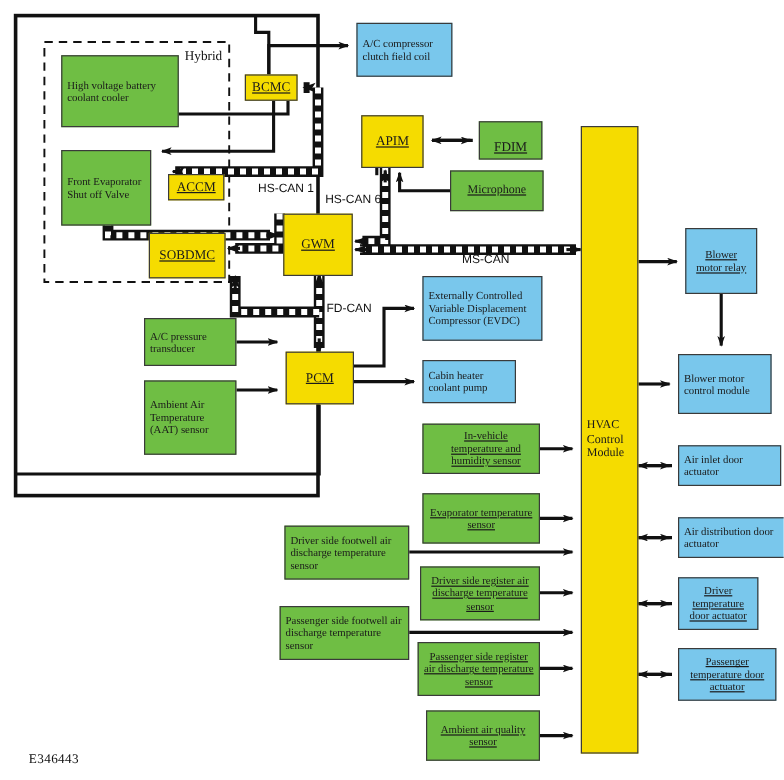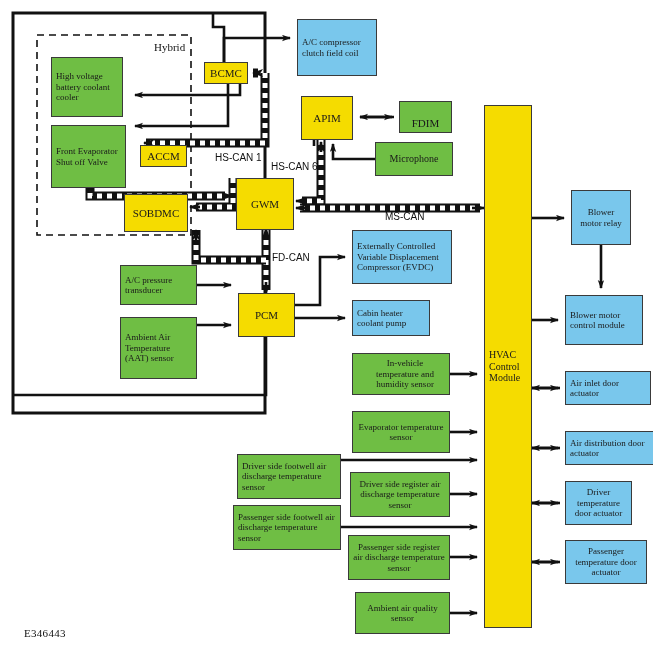--- a/index.html
+++ b/index.html
@@ -8,21 +8,21 @@
   #stage{position:absolute;left:0;top:0;width:653px;height:650px;}
   svg{position:absolute;left:0;top:0;}
   .node{position:absolute;box-sizing:border-box;border:1.5px solid #3a3a3a;
         display:flex;align-items:center;justify-content:flex-start;
         padding:2px 4px;line-height:1.15;color:#1a1a1a;
         font-family:"Liberation Serif","DejaVu Serif",serif;}
   .node span{display:block;width:100%;}
   .c-yellow{background:#F5DC00;}
   .c-green{background:#6FBE44;}
   .c-blue{background:#79C7EC;}
-  .ctr{justify-content:center;text-align:center;}
+  .ctr{justify-content:center;text-align:center;text-decoration:underline;}
   .lbl{position:absolute;font-family:"Liberation Sans","DejaVu Sans",sans-serif;
        font-size:10px;color:#111;white-space:nowrap;}
   .slbl{position:absolute;font-family:"Liberation Serif","DejaVu Serif",serif;
         font-size:11px;color:#111;white-space:nowrap;}
   .idcode{position:absolute;font-family:"Liberation Serif","DejaVu Serif",serif;
           font-size:11px;color:#111;letter-spacing:.3px;}
 </style>
 </head>
 <body>
 
@@ -145,39 +145,39 @@
 
       <path d="M532,503 L558,503" marker-end="url(#ah)"></path>
       <path d="M560,503 L532,503" marker-end="url(#ah)"></path>
 
       <path d="M532,562 L558,562" marker-end="url(#ah)"></path>
       <path d="M560,562 L532,562" marker-end="url(#ah)"></path>
     </g>
   </svg>
 
   <div id="nodes">
-      <div class="node c-green" style="left: 51px; top: 57px; width: 72px; height: 60px; font-size: 9px;">
+      <div class="node c-green" style="left: 51px; top: 46px; width: 98px; height: 60px; font-size: 9px;">
         <span>High voltage battery coolant cooler</span>
       </div>
       <div class="node c-green" style="left: 51px; top: 125px; width: 75px; height: 63px; font-size: 9px;">
         <span>Front Evaporator Shut off Valve</span>
       </div>
       <div class="node c-yellow ctr" style="left: 140px; top: 145px; width: 47px; height: 22px; font-size: 11px;">
         <span>ACCM</span>
       </div>
       <div class="node c-yellow ctr" style="left: 124px; top: 194px; width: 64px; height: 38px; font-size: 11px;">
         <span>SOBDMC</span>
       </div>
       <div class="node c-yellow ctr" style="left: 204px; top: 62px; width: 44px; height: 22px; font-size: 11px;">
         <span>BCMC</span>
       </div>
       <div class="node c-yellow ctr" style="left: 236px; top: 178px; width: 58px; height: 52px; font-size: 11px;">
         <span>GWM</span>
       </div>
-      <div class="node c-blue" style="left: 297px; top: 19px; width: 80px; height: 57px; font-size: 9px;">
+      <div class="node c-blue" style="left: 297px; top: 19px; width: 80px; height: 45px; font-size: 9px;">
         <span>A/C compressor clutch field coil</span>
       </div>
       <div class="node c-yellow ctr" style="left: 301px; top: 96px; width: 52px; height: 44px; font-size: 11px;">
         <span>APIM</span>
       </div>
       <div class="node c-green ctr" style="left: 399px; top: 101px; width: 53px; height: 32px; font-size: 11px; align-items: flex-end;">
         <span>FDIM</span>
       </div>
       <div class="node c-green ctr" style="left: 375px; top: 142px; width: 78px; height: 34px; font-size: 10px;">
         <span>Microphone</span>
@@ -196,21 +196,21 @@
       </div>
       <div class="node c-green" style="left: 120px; top: 265px; width: 77px; height: 40px; font-size: 9px;">
         <span>A/C pressure transducer</span>
       </div>
       <div class="node c-green" style="left: 120px; top: 317px; width: 77px; height: 62px; font-size: 9px;">
         <span>Ambient Air Temperature (AAT) sensor</span>
       </div>
       <div class="node c-yellow ctr" style="left: 238px; top: 293px; width: 57px; height: 44px; font-size: 11px;">
         <span>PCM</span>
       </div>
-      <div class="node c-green" style="left: 237px; top: 454px; width: 104px; height: 45px; font-size: 9px; justify-content: center;">
+      <div class="node c-green" style="left: 237px; top: 438px; width: 104px; height: 45px; font-size: 9px; justify-content: center;">
         <span>Driver side footwell air discharge temperature sensor</span>
       </div>
       <div class="node c-green ctr" style="left: 350px; top: 472px; width: 100px; height: 45px; font-size: 9px;">
         <span>Driver side register air discharge temperature sensor</span>
       </div>
       <div class="node c-green" style="left: 233px; top: 505px; width: 108px; height: 45px; font-size: 9px;">
         <span>Passenger side footwell air discharge temperature sensor</span>
       </div>
       <div class="node c-green ctr" style="left: 348px; top: 535px; width: 102px; height: 45px; font-size: 9px;">
         <span>Passenger side register air discharge temperature sensor</span>

